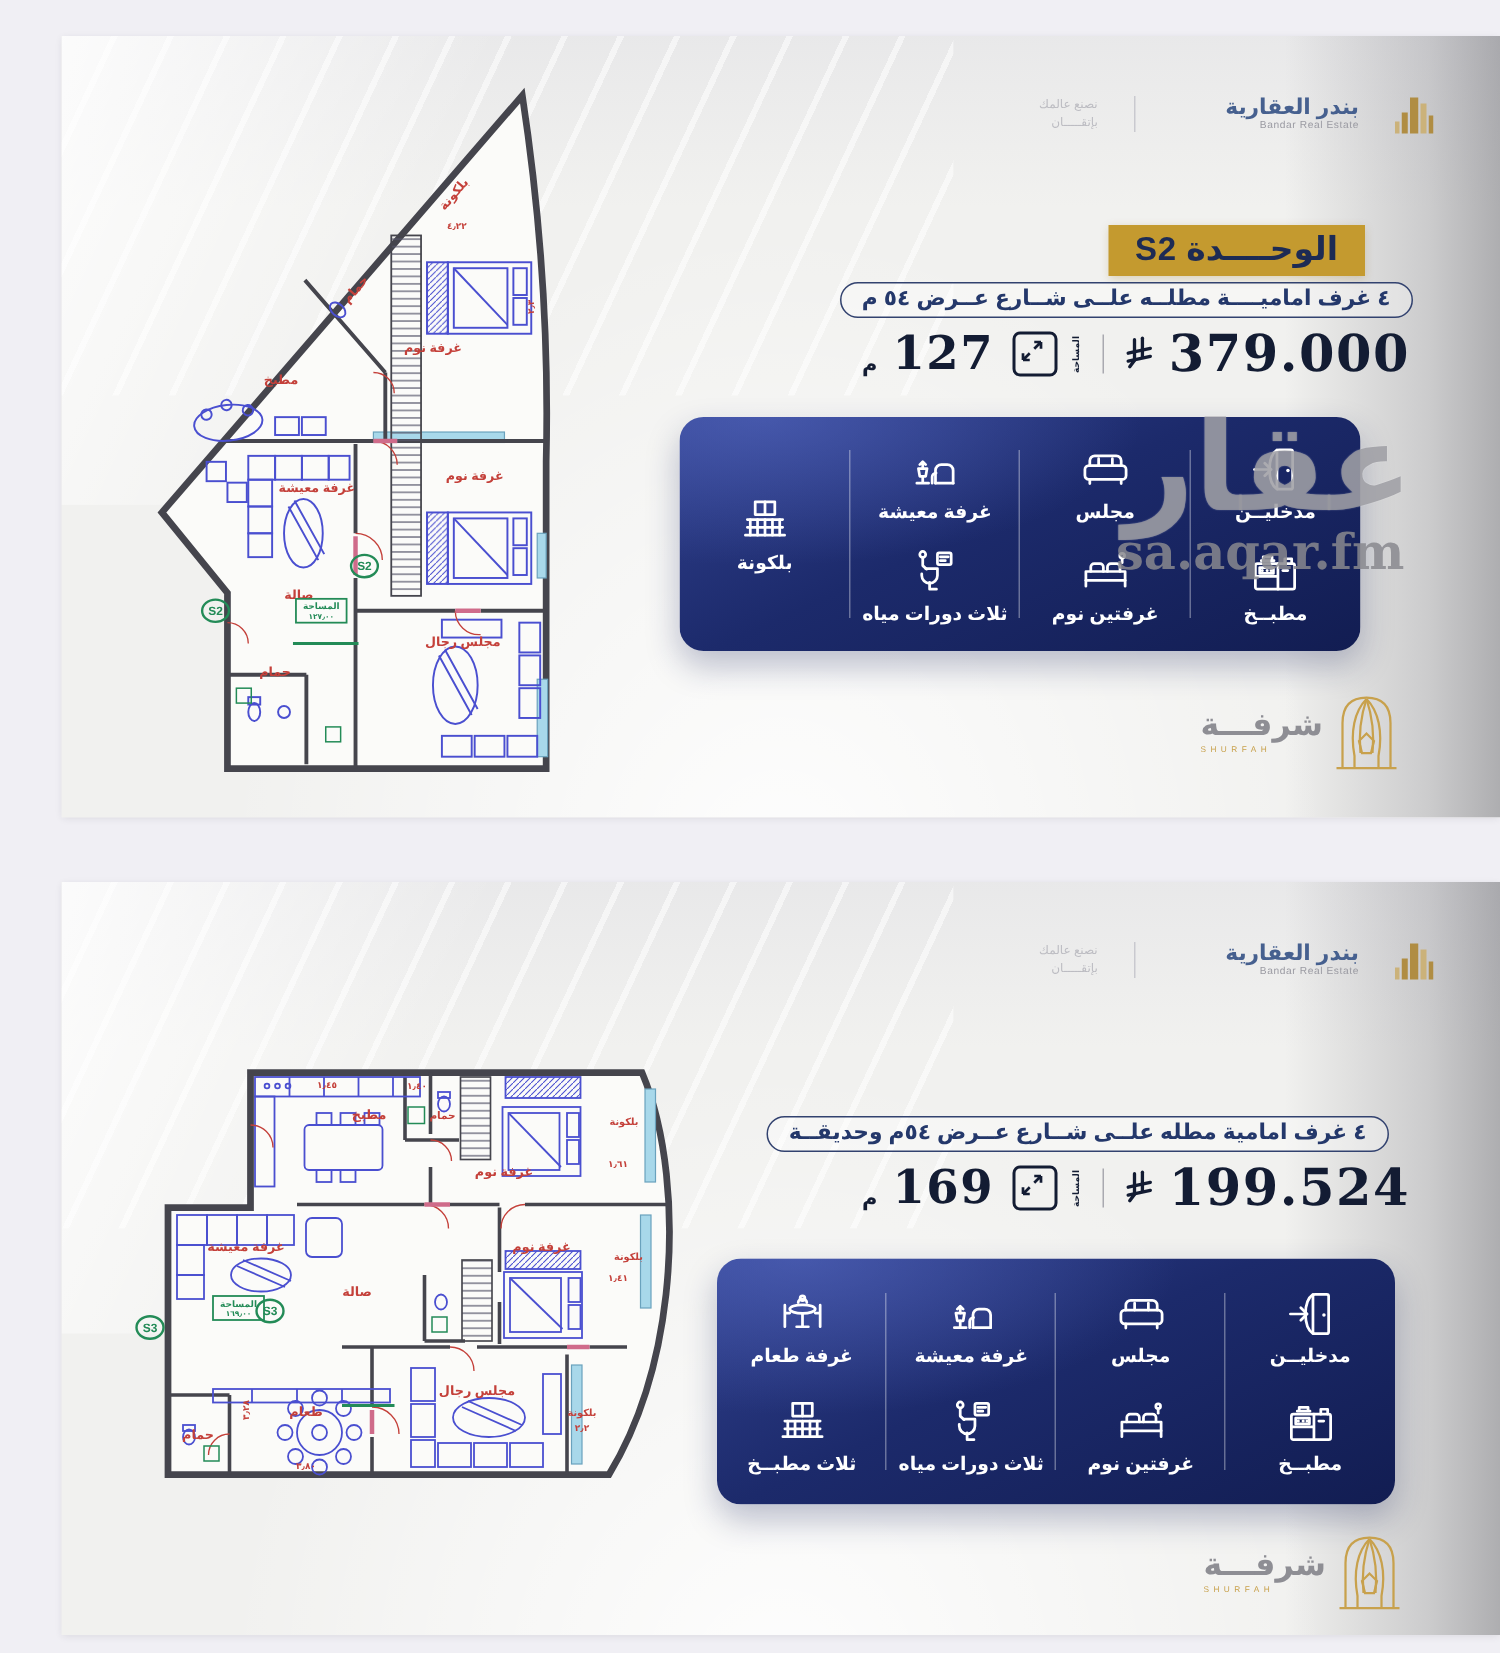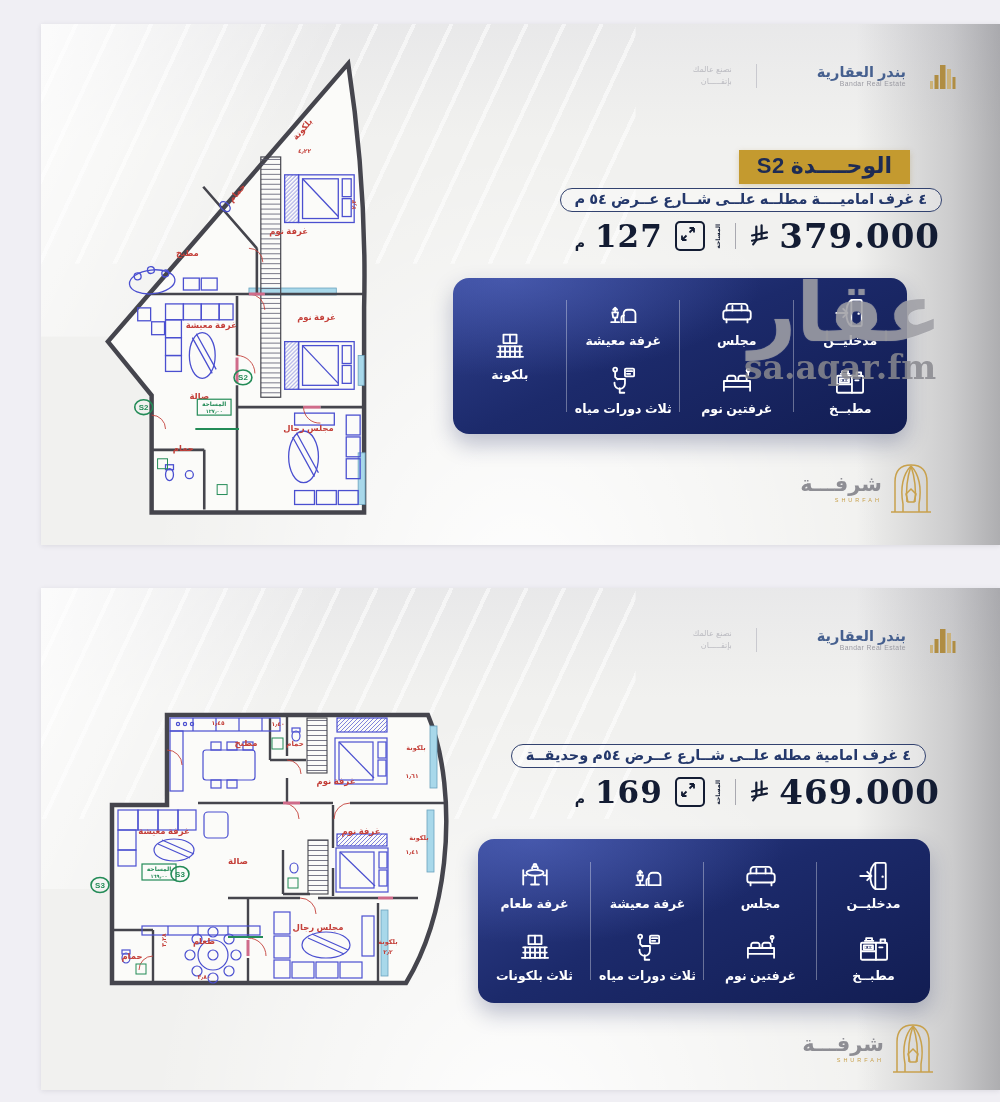--- a/index.html
+++ b/index.html
@@ -91,21 +91,21 @@
   }
   .watermark-small{
     position:absolute;top:324px;left:660px;
     font-family:"DejaVu Serif","Liberation Serif",serif;font-weight:bold;font-size:33px;
     color:rgba(136,136,142,.85);pointer-events:none;margin-left:43px;
   }
   
   .shurfah{position:absolute;display:flex;align-items:center;gap:6px;}
   .panel-top .shurfah{right:66px;top:434px;}
   .panel-bottom .shurfah{right:64px;top:430px;}
-  .shurfah .s-names{text-align:right;}
+  .shurfah .s-names{text-align:left;}
   .shurfah .s-ar{color:#8e8e94;font-weight:bold;font-size:21px;line-height:1;}
   .shurfah .s-en{color:#c8a14c;font-size:5.5px;letter-spacing:3px;margin-top:3px;}
   
   .plan-svg{position:absolute;}
   .panel-top .plan-svg{left:59px;top:32px;width:278px;height:470px;}
   .panel-bottom .plan-svg{left:37px;top:110px;width:380px;height:305px;}
   .plan-svg text{font-family:"Liberation Sans","DejaVu Sans",sans-serif;}
 </style>
 </head>
 <body>
@@ -576,21 +576,21 @@
     <span class="area-caption">المساحة</span>
     <span class="row-sep"></span>
     <svg width="19" height="24" viewBox="0 0 18 22">
       <g stroke="#131c33" stroke-width="2.1" fill="none" stroke-linecap="round">
         <path d="M6,2 V15 L3,19"></path>
         <path d="M11,1 V13"></path>
         <path d="M2,10.5 L16,7.5"></path>
         <path d="M2,15.5 L16,12.5"></path>
       </g>
     </svg>
-    <span class="price-num num-serif">469.000</span>
+    <span class="price-num num-serif">199.524</span>
   </div>
 
   <div class="features-card">
     <div class="features-grid">
         <div class="card-col">
           <div class="feature">
             <svg viewBox="0 0 26 26">
               <rect x="14" y="3" width="8" height="20" rx="1"></rect>
               <path d="M14 23c-2.2-1.5-3.8-4-3.8-10S11.8 4.5 14 3"></path>
               <path d="M2.5 13h8.5m0 0-3.2-3.2M11 13l-3.2 3.2"></path>
@@ -667,21 +667,21 @@
             </svg>
             <div class="flabel">غرفة طعام</div>
           </div>
           <div class="feature">
             <svg viewBox="0 0 26 26">
               <rect x="8" y="3.5" width="10" height="6.5"></rect>
               <path d="M13 3.5V10"></path>
               <path d="M4 12.5h18M4 16.5h18M3 20.5h20"></path>
               <path d="M5.5 12.5v8M9.2 12.5v8M13 12.5v8M16.8 12.5v8M20.5 12.5v8"></path>
             </svg>
-            <div class="flabel">ثلاث بلكونات</div>
+            <div class="flabel">ثلاث مطبــخ</div>
           </div>
         </div>
       </div>
   </div>
 
   <div class="shurfah">
     <div class="s-names">
       <div class="s-ar">شرفـــة</div>
       <div class="s-en">SHURFAH</div>
     </div>

